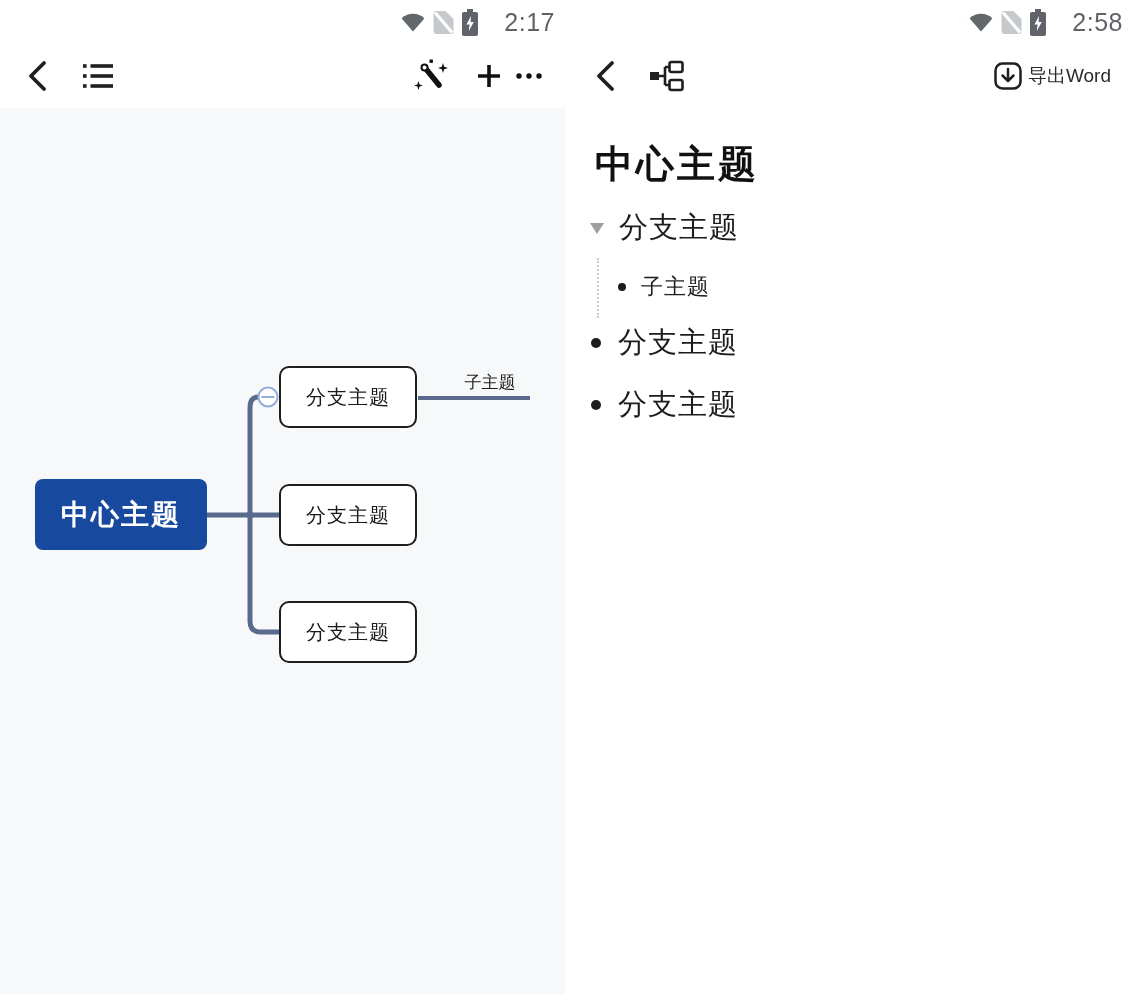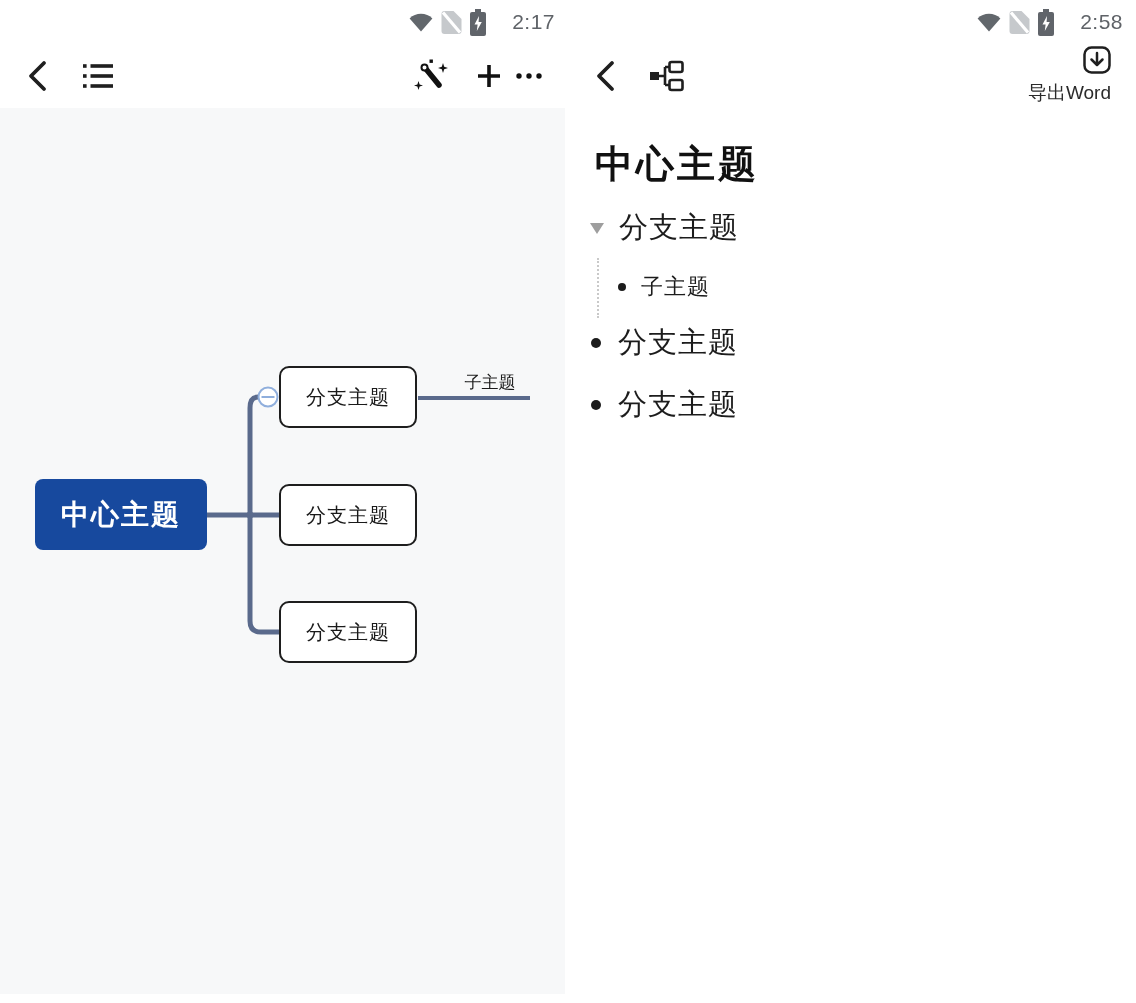--- a/index.html
+++ b/index.html
@@ -6,28 +6,28 @@
   html,body { width:1136px; height:1003px; background:#fff; overflow:hidden; }
   body { font-family:"Liberation Sans", sans-serif; color:#1c1c1c; position:relative; }
 
   .screen { position:absolute; top:0; width:568px; height:1003px; background:#fff; }
   #screen-left { left:0; }
   #screen-right { left:568px; }
 
   
   .status-bar { position:absolute; top:0; left:0; right:0; height:44px;
     display:flex; align-items:center; justify-content:flex-end; gap:8px; padding-right:13px; }
-  .status-time { font-size:21px; color:#5f6368; margin-left:18px; letter-spacing:0.5px; }
+  .status-time { font-size:25px; color:#5f6368; margin-left:18px; letter-spacing:0.5px; }
 
   
   .toolbar { position:absolute; top:44px; left:0; right:0; height:64px;
     display:flex; align-items:center; padding:0 25px; }
   .tb-btn { display:flex; align-items:center; justify-content:center; background:none; border:none; cursor:pointer; padding:0; }
   .spacer { flex:1; }
-  .export-btn { display:flex; align-items:flex-end; gap:6px; background:none; border:none; cursor:pointer; padding:0;flex-direction:column; }
+  .export-btn { display:flex; align-items:center; gap:6px; background:none; border:none; cursor:pointer; padding:0; }
   .export-label { font-size:19px; color:#2b2b2b; }
 
   
   #canvas { position:absolute; left:0; top:108px; width:565px; height:886px; background:#f7f8f9; }
   #map-svg { position:absolute; left:0; top:0; }
   .central-node { position:absolute; left:35px; top:371px; width:172px; height:71px;
     background:#17499e; border-radius:8px; display:flex; align-items:center; justify-content:center;
     color:#fff; font-size:28px; font-weight:bold; letter-spacing:2px; cursor:pointer; }
   .branch-node { position:absolute; left:279px; width:138px; height:62px;
     background:#fff; border:2.5px solid #1e1e1e; border-radius:10px;

